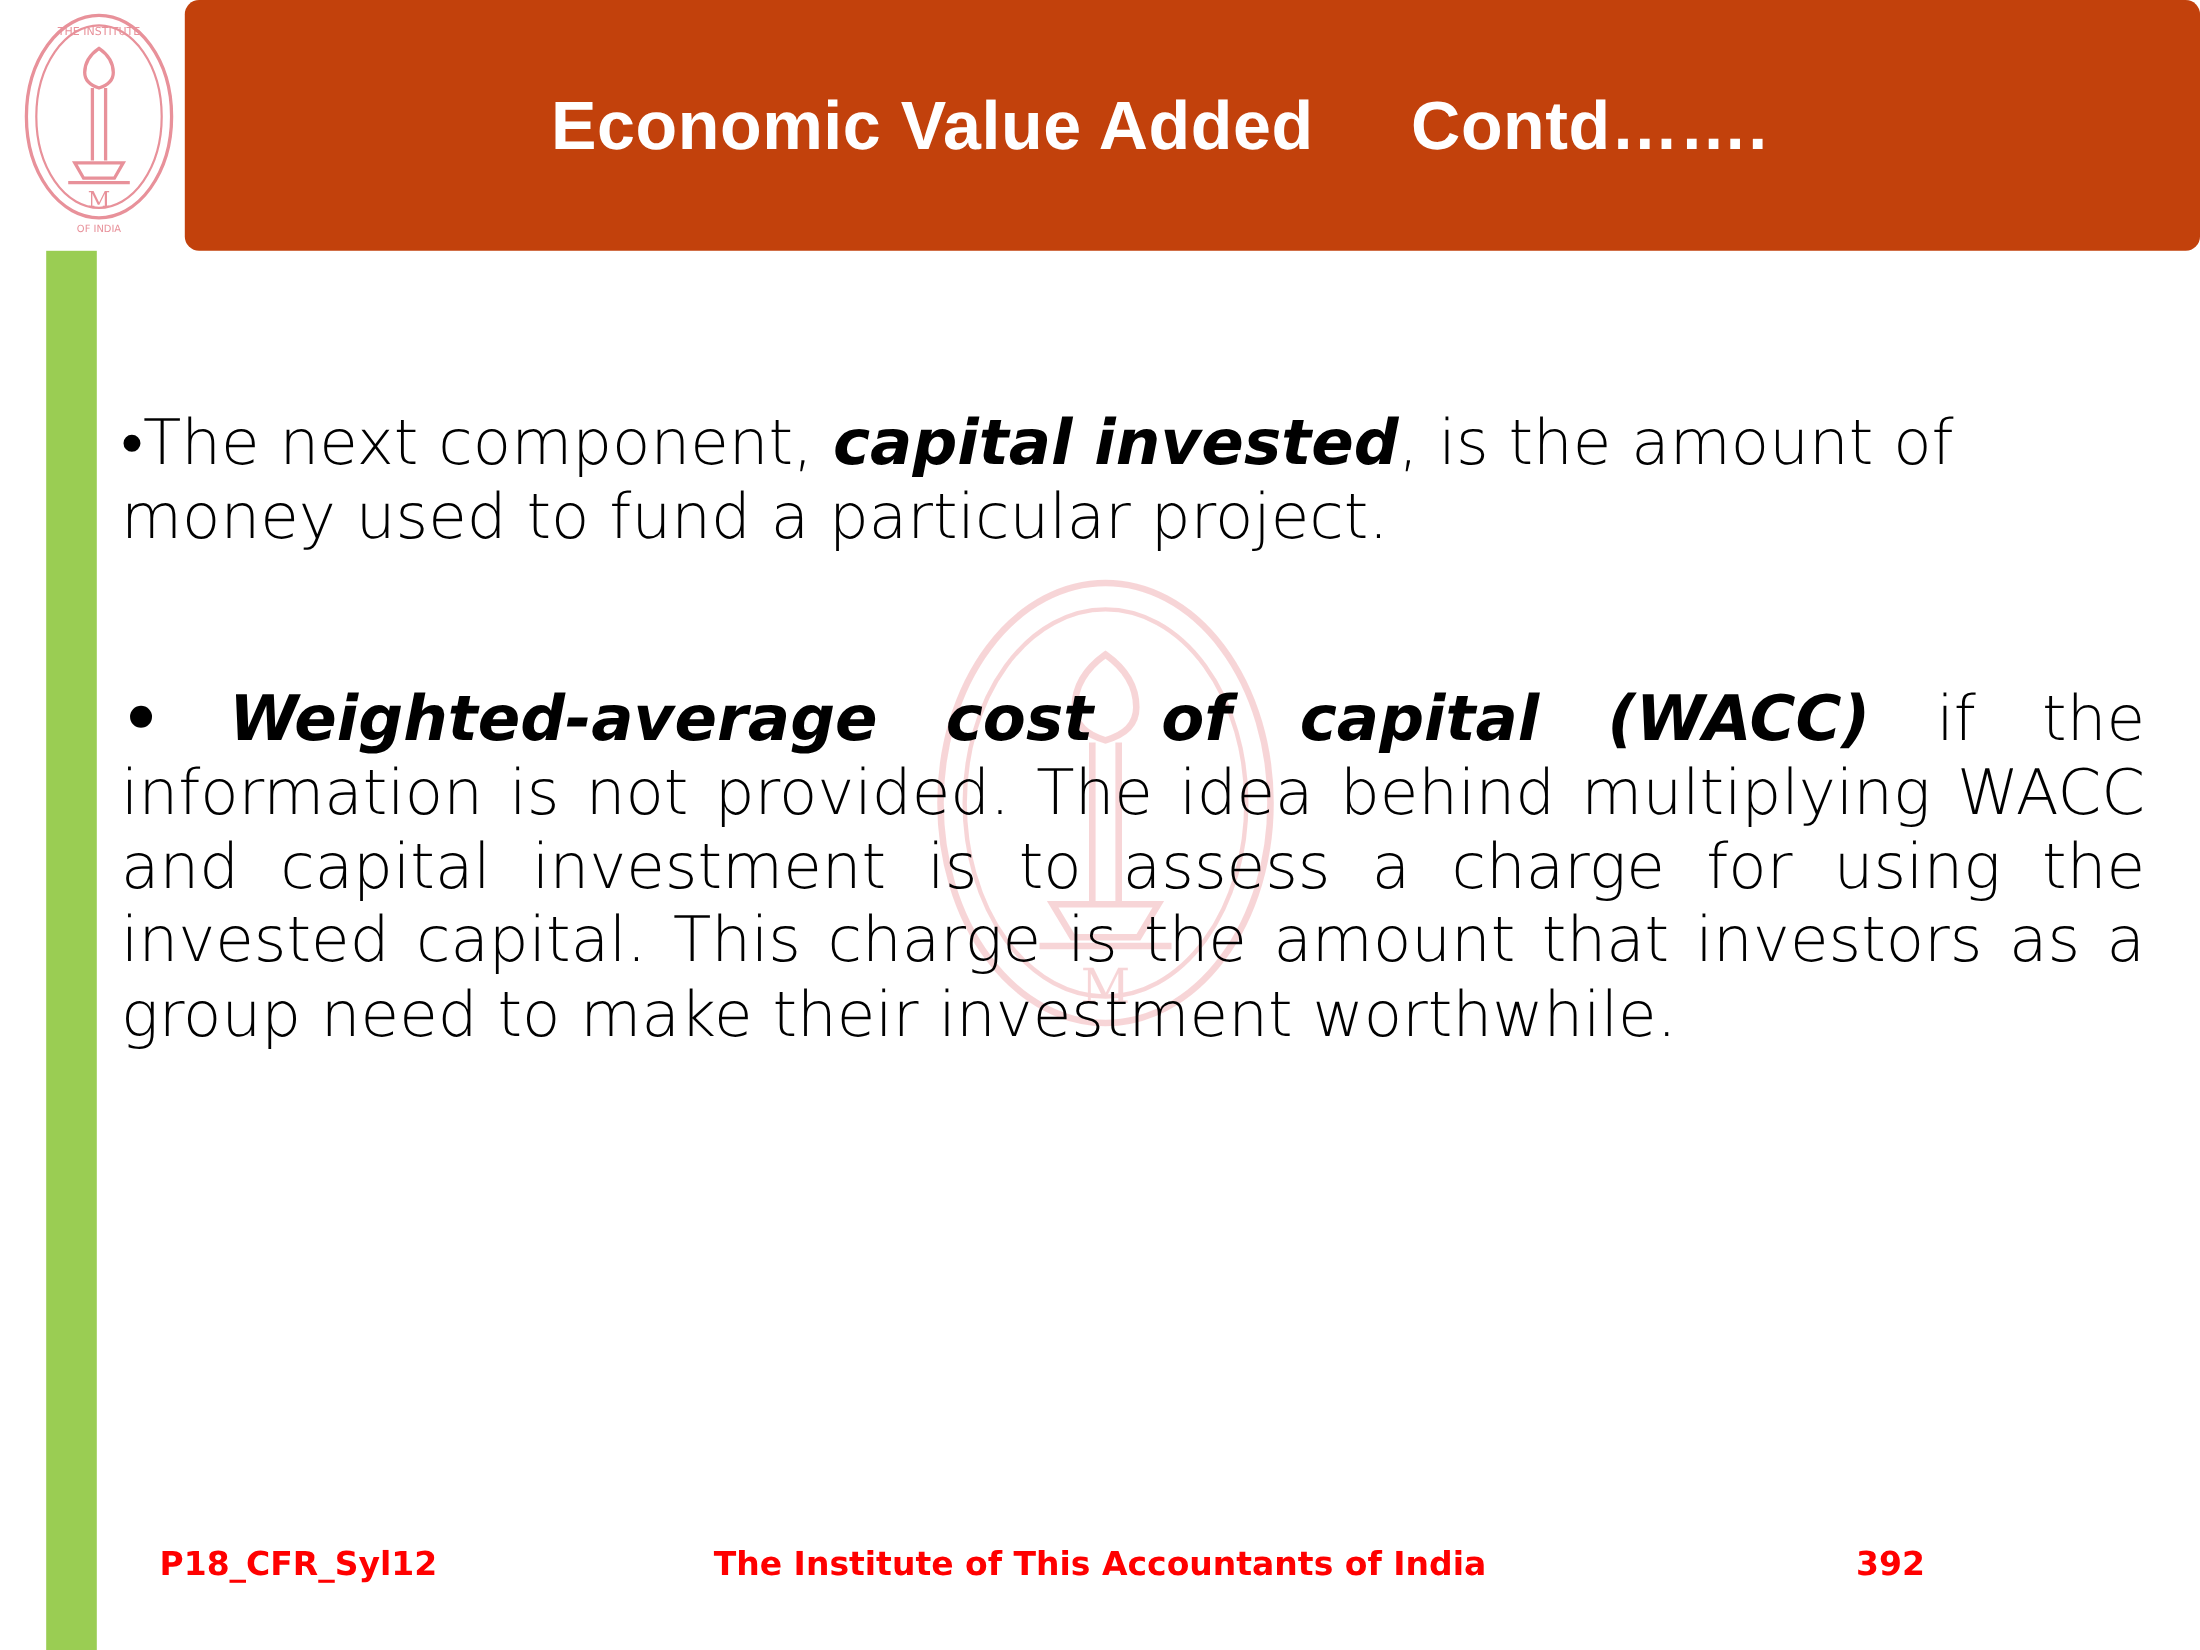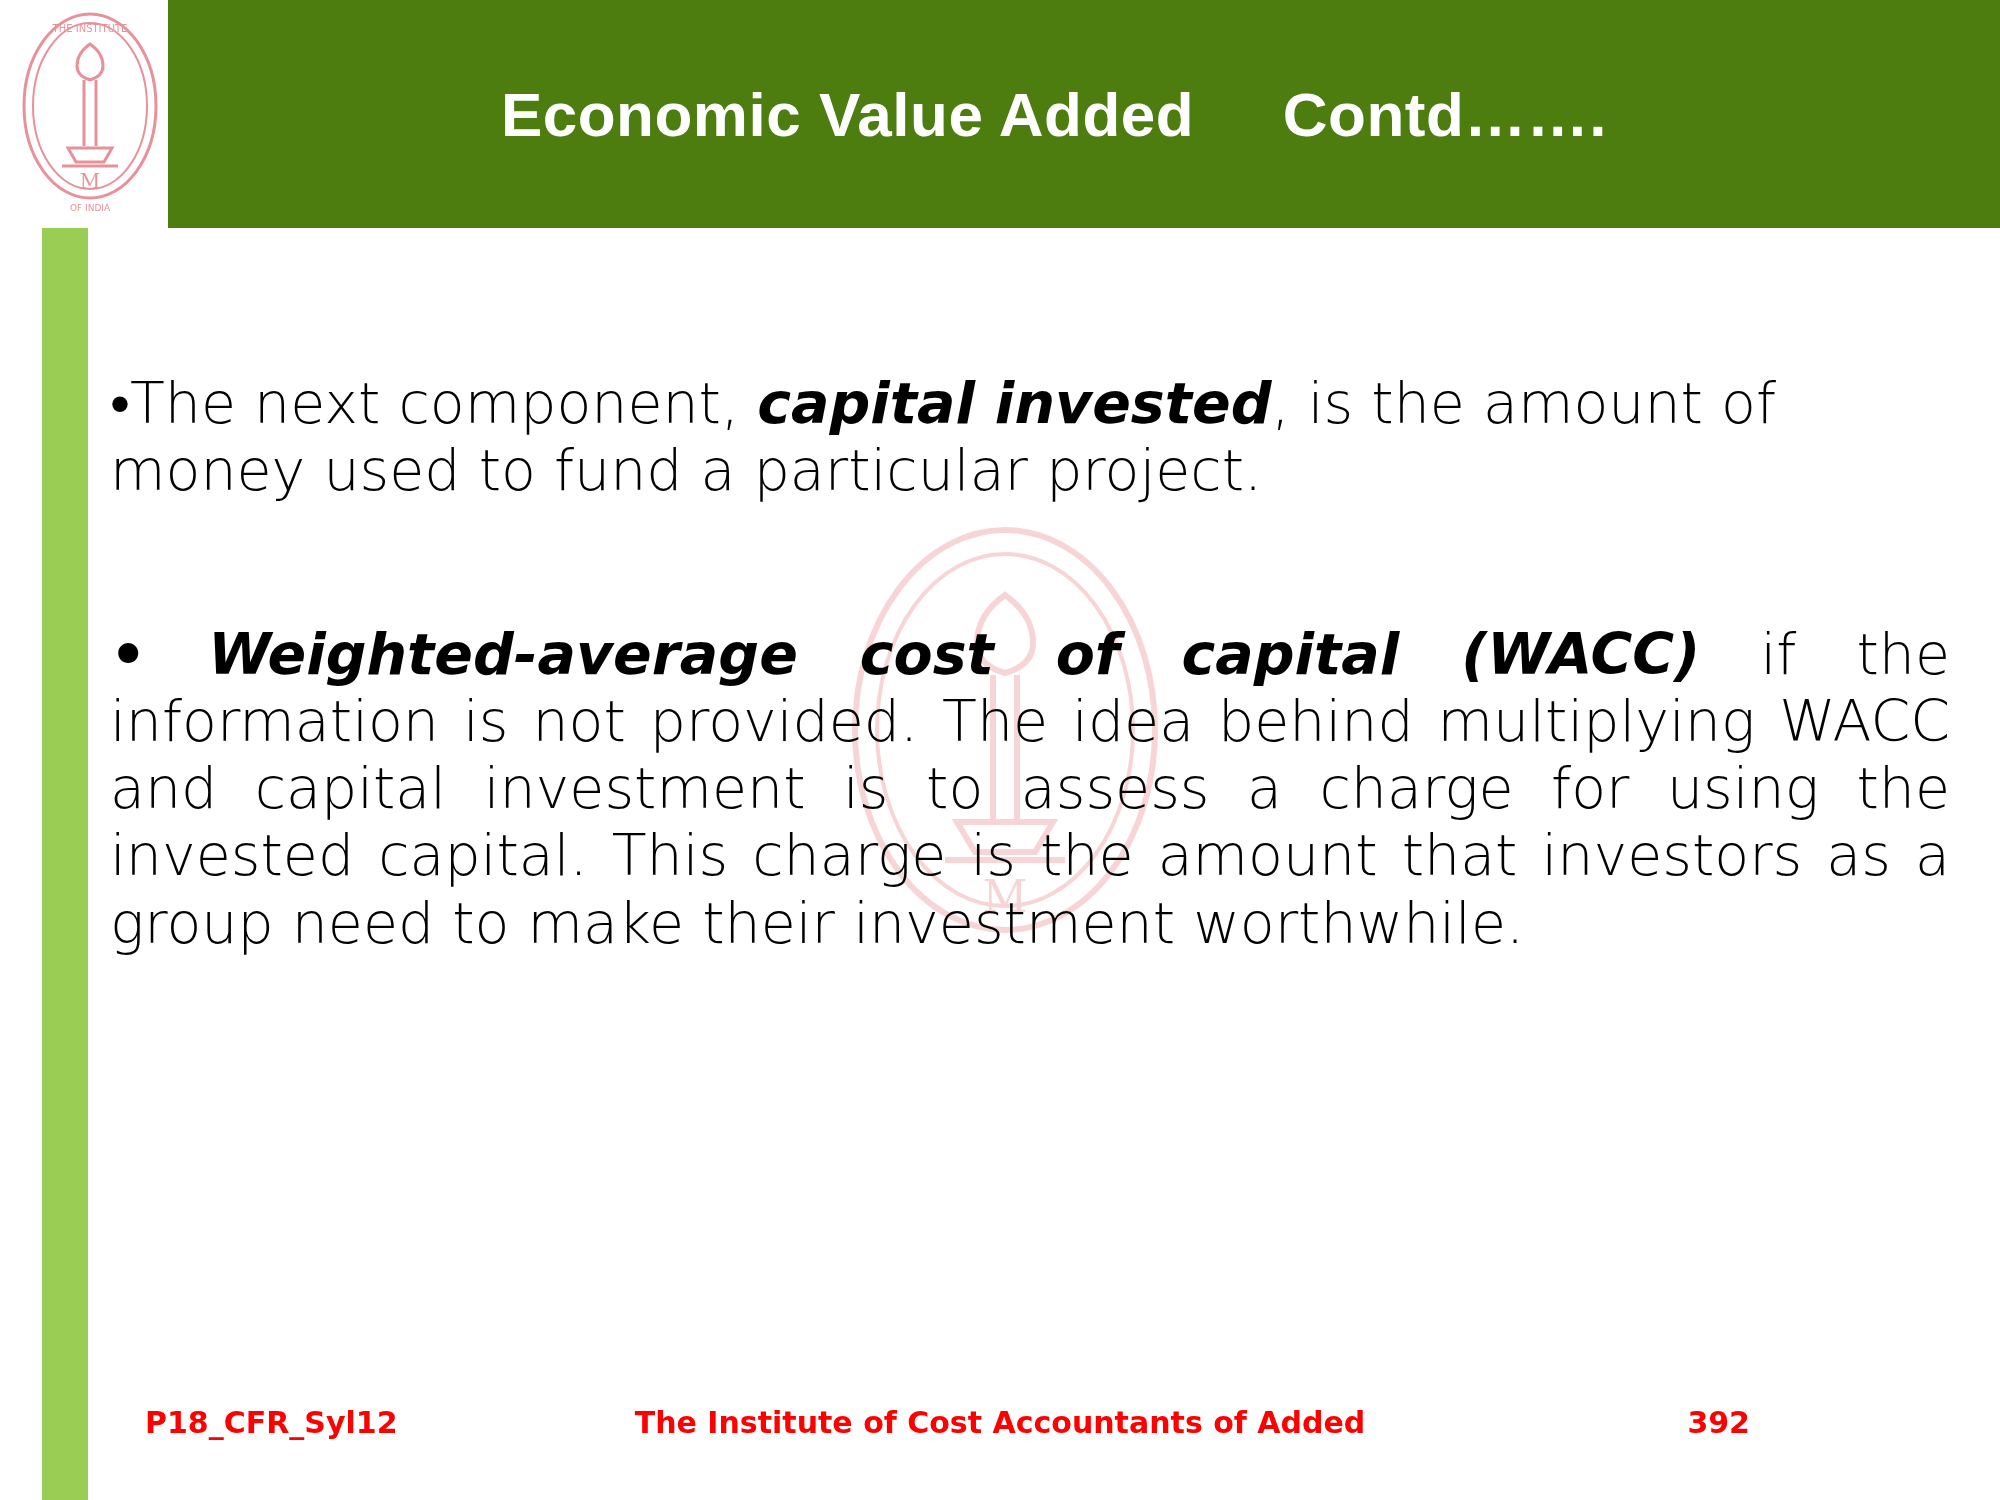--- a/index.html
+++ b/index.html
@@ -31,24 +31,25 @@
     background: #9ACD53;
   }
 
   
   .header-band {
     position: absolute;
     left: 168px;
     top: 0;
     width: 1832px;
     height: 228px;
-    background: #4d7c0f;
+    background: #c2410c;
     display: flex;
     align-items: center;
     justify-content: center;
+    border-radius: 13px;
   }
   .header-title {
     color: #ffffff;
     font-size: 62px;
     font-weight: bold;
     letter-spacing: 0.5px;
     text-align: center;
     transform: translateX(-30px);
     white-space: pre;
   }
@@ -172,17 +173,17 @@
   </svg>
 
   <div class="content">
     <p class="para p1"><span>•The next component, </span><b>capital invested</b><span>, is the amount of money used to fund a particular project.</span></p>
     <div class="spacer"></div>
     <p class="para p2"><b>• Weighted-average cost of capital (WACC)</b><span> if the information is not provided. The idea behind multiplying WACC and capital investment is to assess a charge for using the invested capital. This charge is the amount that investors as a group need to make their investment worthwhile.</span></p>
   </div>
 
   <div class="footer">
     <div class="footer-left">P18_CFR_Syl12</div>
-    <div class="footer-center">The Institute of Cost Accountants of Added</div>
+    <div class="footer-center">The Institute of This Accountants of India</div>
     <div class="footer-right">392</div>
   </div>
 
 </div>
 
 </body></html>

